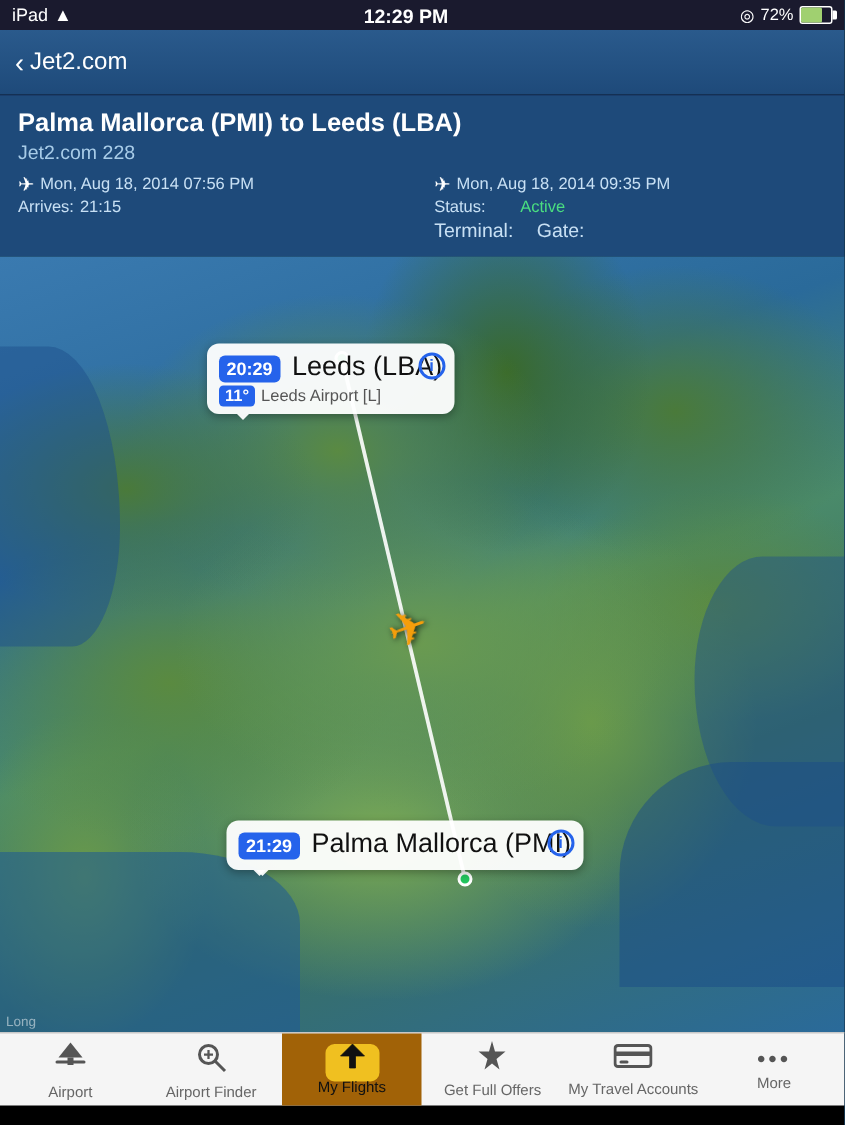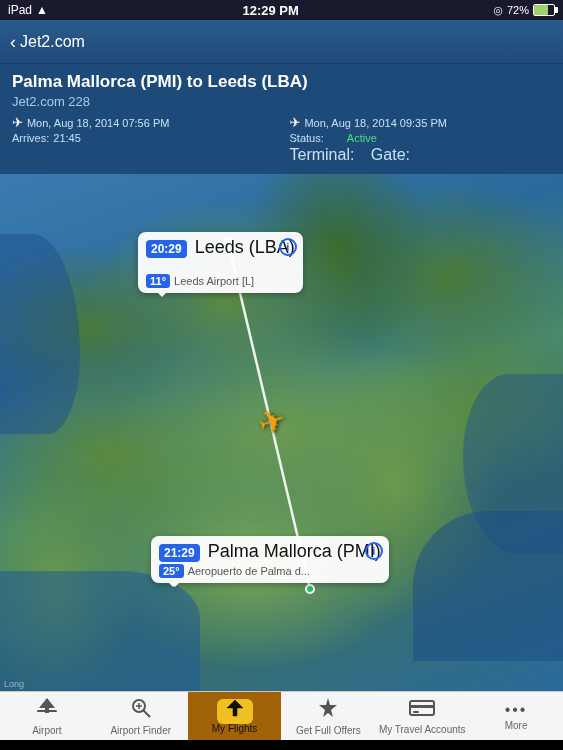--- a/index.html
+++ b/index.html
@@ -215,33 +215,33 @@
   <div class="flight-title">Palma Mallorca (PMI) to Leeds (LBA)</div>
   <div class="flight-subtitle">Jet2.com 228</div>
   <div style="display:flex;gap:16px;align-items:flex-start;">
     <div style="flex:1;">
       <div style="display:flex;align-items:center;gap:4px;">
         <span style="font-size:13px;">✈</span>
         <span style="font-size:11px;color:#c8e0f4;">Mon, Aug 18, 2014 07:56 PM</span>
       </div>
       <div style="display:flex;align-items:center;gap:4px;margin-top:2px;">
         <span style="font-size:11px;color:#c8e0f4;">Arrives:</span>
-        <span style="font-size:11px;color:#c8e0f4;">21:45</span>
+        <span style="font-size:11px;color:#c8e0f4;">21:15</span>
       </div>
     </div>
     <div style="flex:1;">
       <div style="display:flex;align-items:center;gap:4px;">
         <span style="font-size:13px;">✈</span>
         <span style="font-size:11px;color:#c8e0f4;">Mon, Aug 18, 2014 09:35 PM</span>
       </div>
       <div style="margin-top:2px;font-size:11px;color:#c8e0f4;">
         <span>Status:</span>
         <span class="status-active" style="margin-left:20px;">Active</span>
       </div>
-      <div style="margin-top:2px;font-size:16px;color:#c8e0f4;">
+      <div style="margin-top:2px;font-size:13px;color:#c8e0f4;">
         <span>Terminal:</span>
         <span style="margin-left:4px;"></span>
         <span style="margin-left:8px;">Gate:</span>
         <span style="margin-left:4px;"></span>
       </div>
     </div>
   </div>
 </div>
 
 <div id="map-area">
@@ -259,39 +259,35 @@
     <line x1="228" y1="68" x2="310" y2="415" stroke="white" stroke-width="2.5" stroke-dasharray="none" opacity="0.9"></line>
   </svg>
 
   <div class="airport-dot-green" style="left:228px;top:68px;"></div>
 
   <div class="airport-dot-green-bottom" style="left:310px;top:415px;"></div>
 
   <div class="airplane-marker" style="left:272px;top:248px;">✈</div>
 
   <div class="callout-bubble callout-leeds">
-    <div style="display:flex;align-items:baseline;gap:4px;margin-bottom:16px;text-align:center;">
+    <div style="display:flex;align-items:baseline;gap:4px;margin-bottom:2px;text-align:center;">
       <span class="callout-time-badge">20:29</span>
       <span class="callout-airport-name">Leeds (LBA)</span>
     </div>
     <div style="display:flex;align-items:center;gap:4px;">
       <span class="callout-delay-badge">11°</span>
       <span class="callout-airport-sub">Leeds Airport [L]</span>
     </div>
     <div class="callout-info-icon">i</div>
   </div>
 
   <div class="callout-bubble callout-palma" style="bottom:108px;left:151px;">
     <div style="display:flex;align-items:baseline;gap:4px;margin-bottom:2px;">
       <span class="callout-time-badge">21:29</span>
       <span class="callout-airport-name">Palma Mallorca (PMI)</span>
-    </div>
-    <div style="display:flex;align-items:center;gap:4px;">
-      <span class="callout-delay-badge">25°</span>
-      <span class="callout-airport-sub">Aeropuerto de Palma d...</span>
     </div>
     <div class="callout-info-icon">i</div>
 
     <div style="position:absolute;bottom:-8px;left:18px;border:4px solid transparent;border-top-color:rgba(255,255,255,0.95);"></div>
   </div>
 
   <div class="map-attribution">Long</div>
 </div>
 
 <div id="tab-bar">

